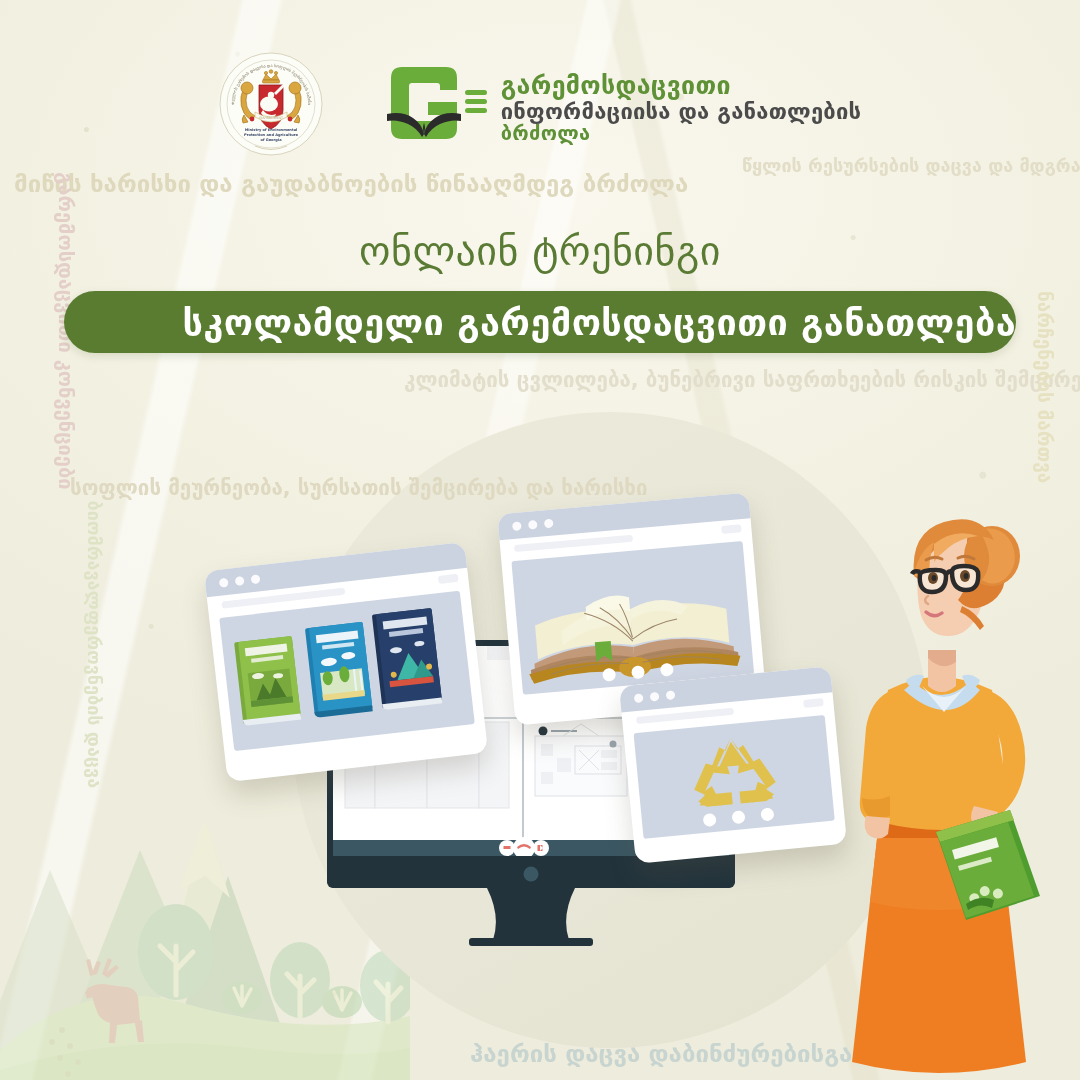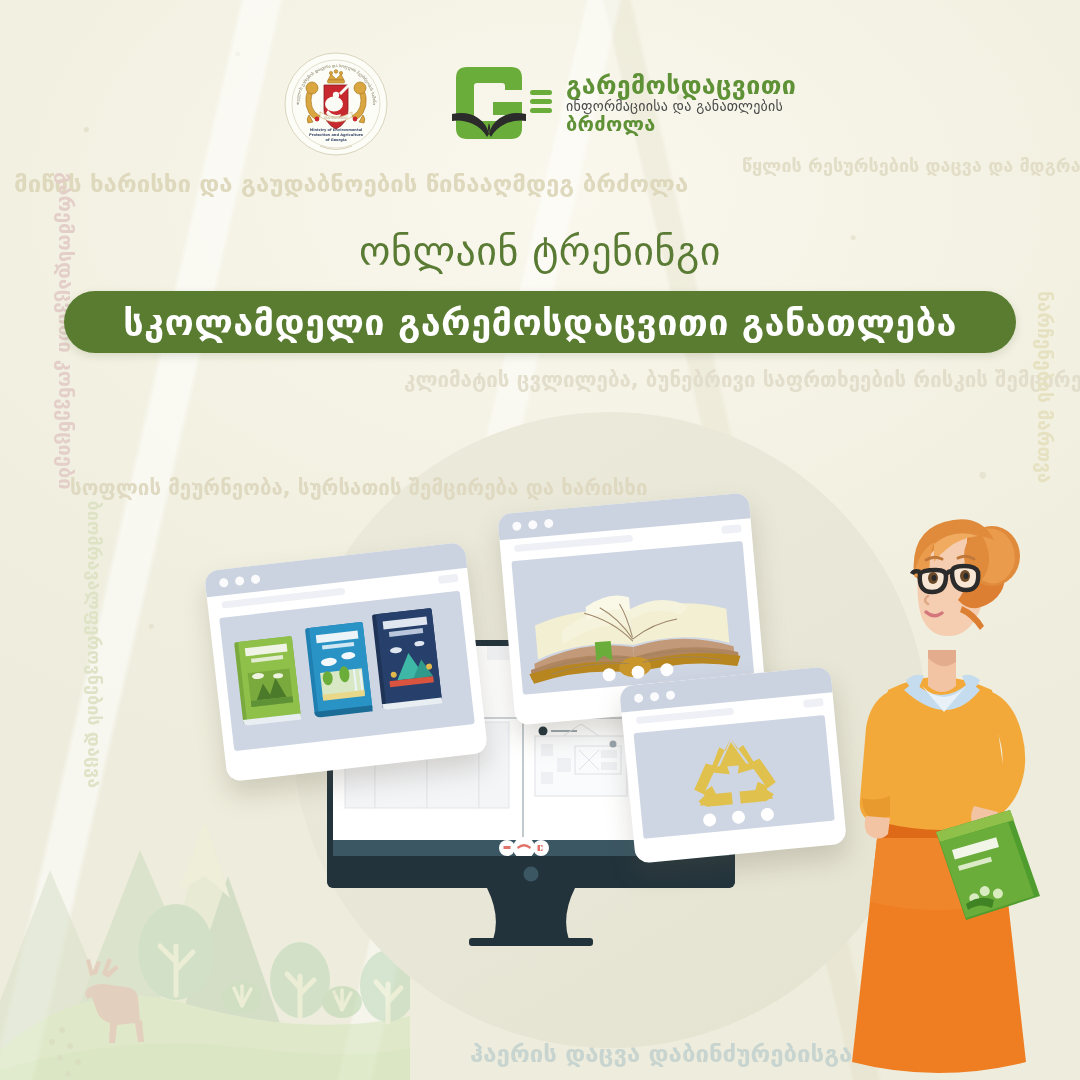--- a/index.html
+++ b/index.html
@@ -56,38 +56,38 @@
 
   
   .forest { position: absolute; left: -10px; bottom: 0; width: 420px; height: 300px; opacity: .55; }
 
   
   .header {
     position: absolute; top: 52px; left: 0; width: 1080px;
     display: flex; align-items: center; justify-content: center; gap: 58px;
   }
   .emblem { width: 104px; height: 104px; }
-  .gic-logo { display: flex; align-items: center; gap: 12px; }
+  .gic-logo { display: flex; align-items: flex-end; gap: 12px; }
   .gic-mark { width: 108px; height: 80px; }
   .gic-text { display: flex; flex-direction: column; line-height: 1.06; }
   .gic-l1 { font-size: 25px; font-weight: 700; color: #5f9136; letter-spacing: .3px; }
-  .gic-l2 { font-size: 14px; font-weight: 400; color: #4b4b4b; letter-spacing: .2px; }
+  .gic-l2 { font-size: 22px; font-weight: 700; color: #4b4b4b; letter-spacing: .2px; }
   .gic-l3 { font-size: 20px; font-weight: 700; color: #5f9136; letter-spacing: .3px; }
 
   
   .title-wrap { position: absolute; top: 228px; left: 0; width: 1080px; text-align: center; }
   .title-main {
     font-size: 40px; font-weight: 400; color: #5a7b34; letter-spacing: .5px;
   }
   .banner {
     position: absolute; top: 291px; left: 64px;
     width: 952px; height: 62px;
     background: #597c31;
     border-radius: 31px;
-    display: flex; align-items: center; justify-content: center;
+    display: flex; align-items: center; justify-content: flex-end;
     box-shadow: 0 3px 8px rgba(90,110,60,.18);
   }
   .banner-text {
     color: #ffffff; font-size: 36px; font-weight: 700; letter-spacing: .4px;
     white-space: nowrap;
   }
 
   
   .wm {
     position: absolute;

